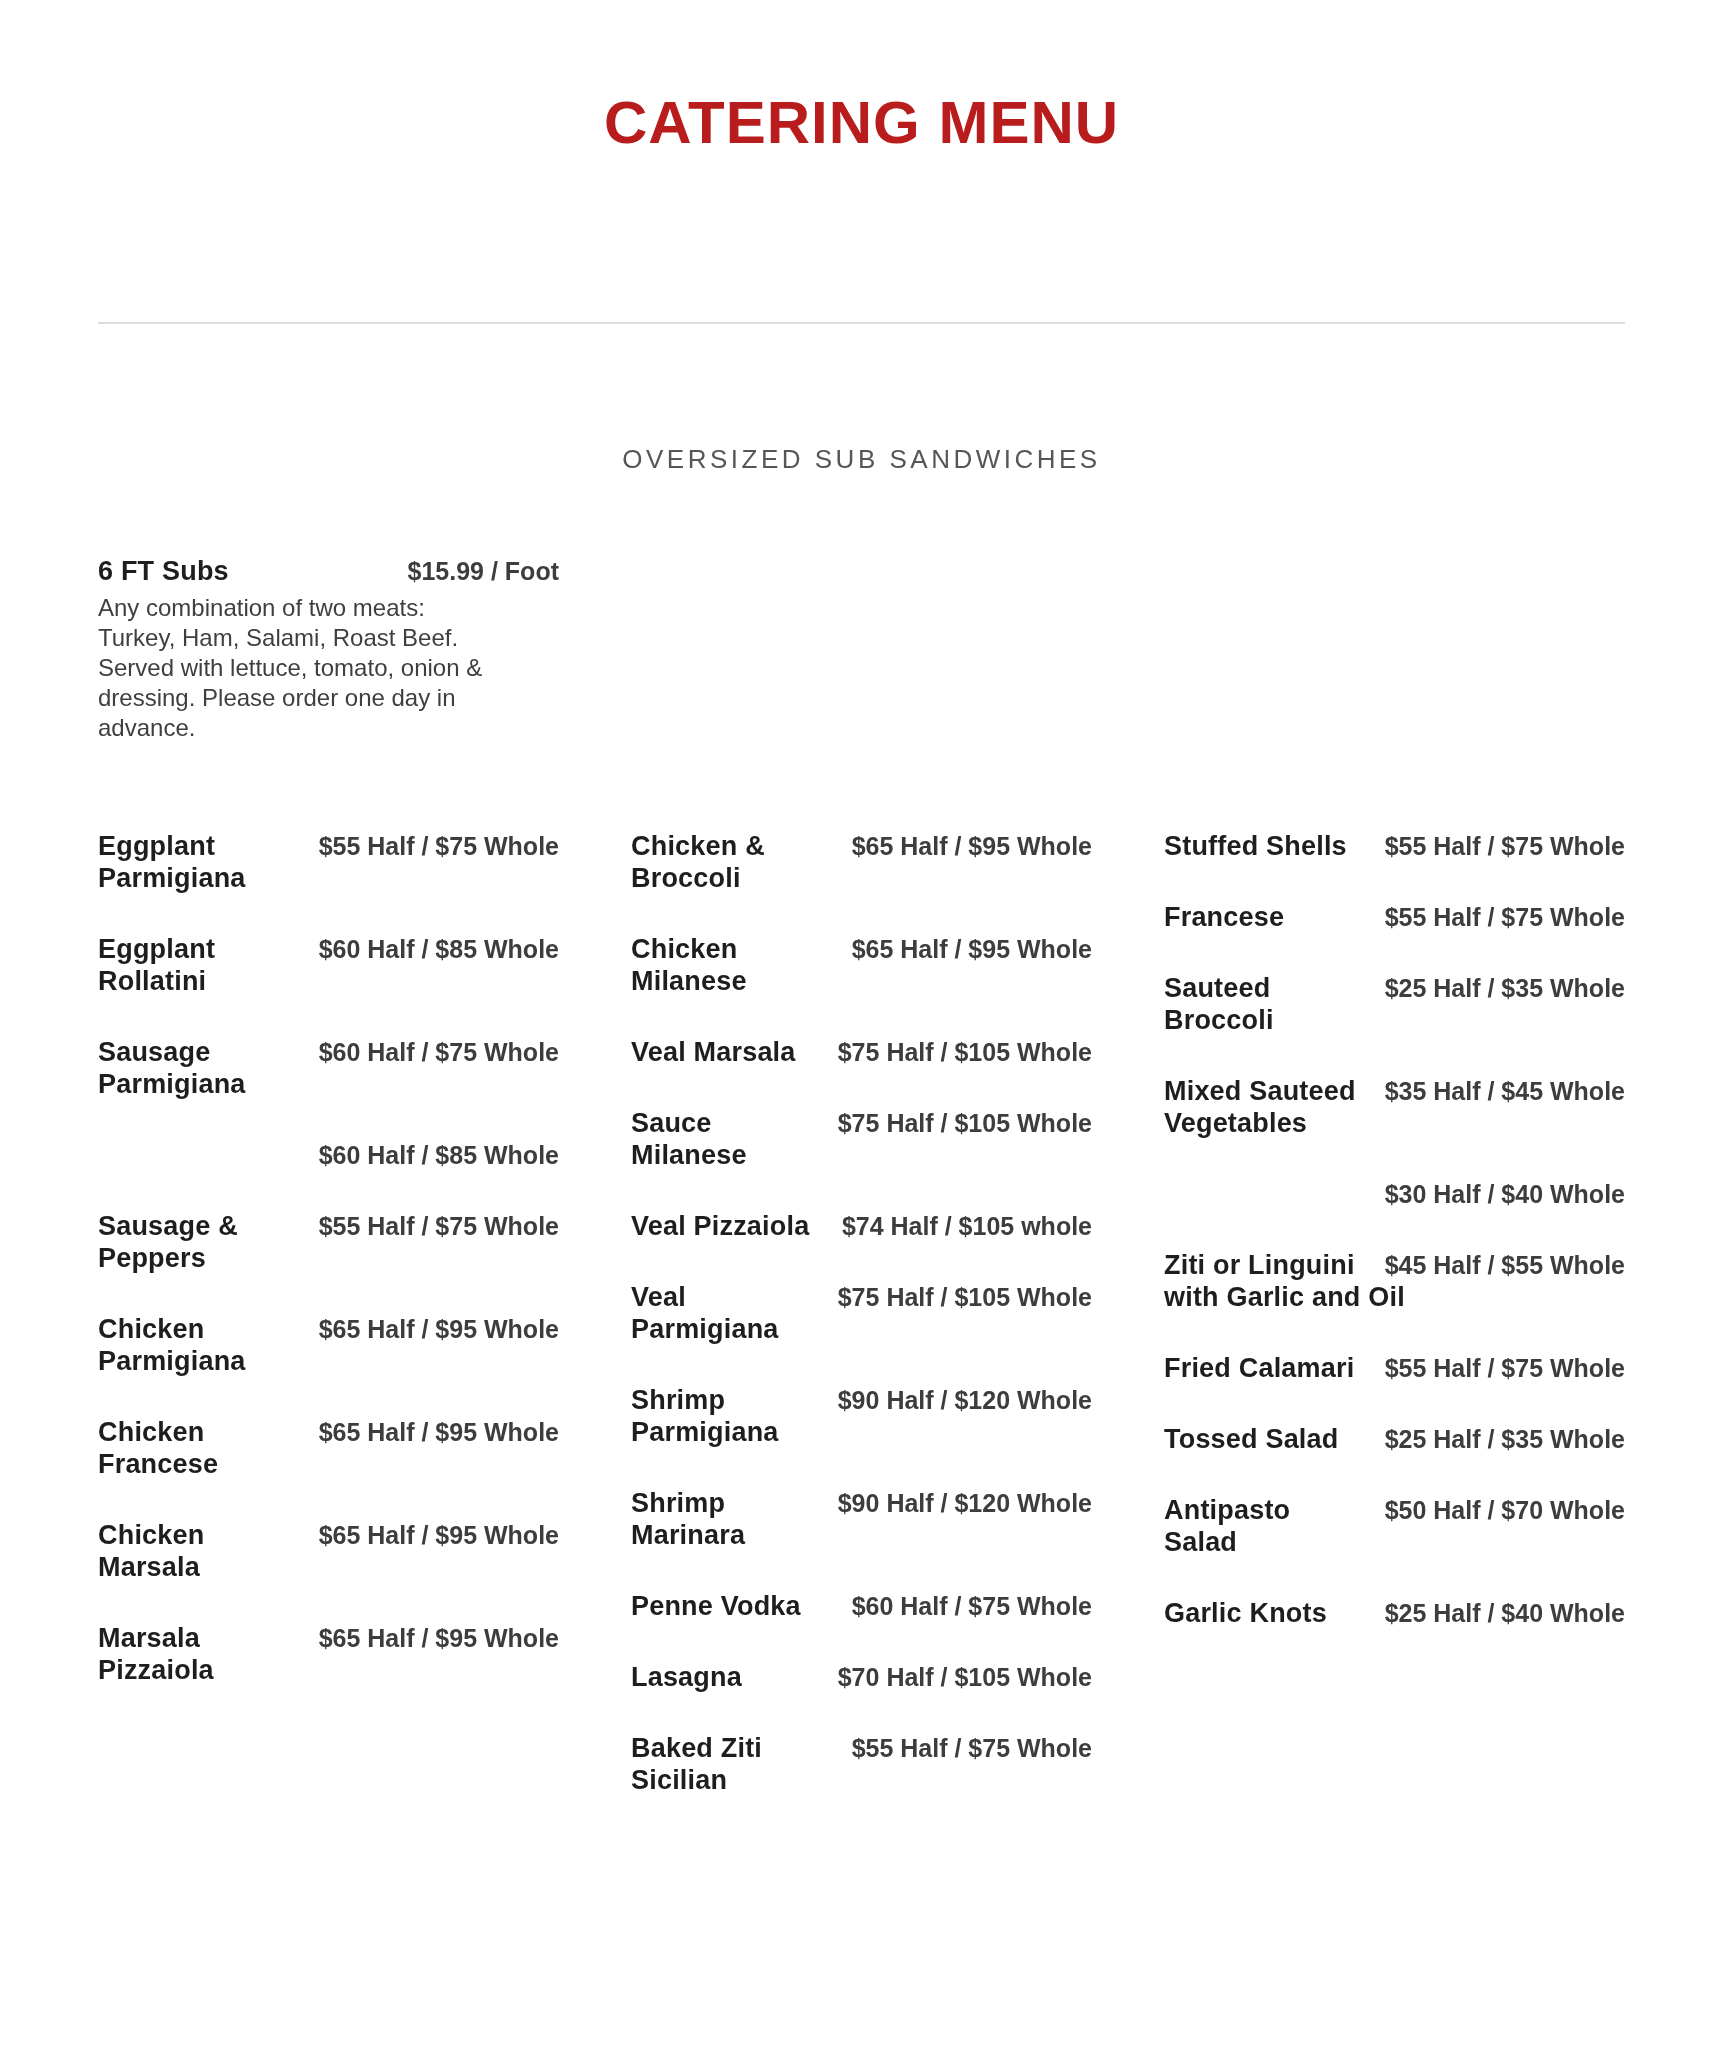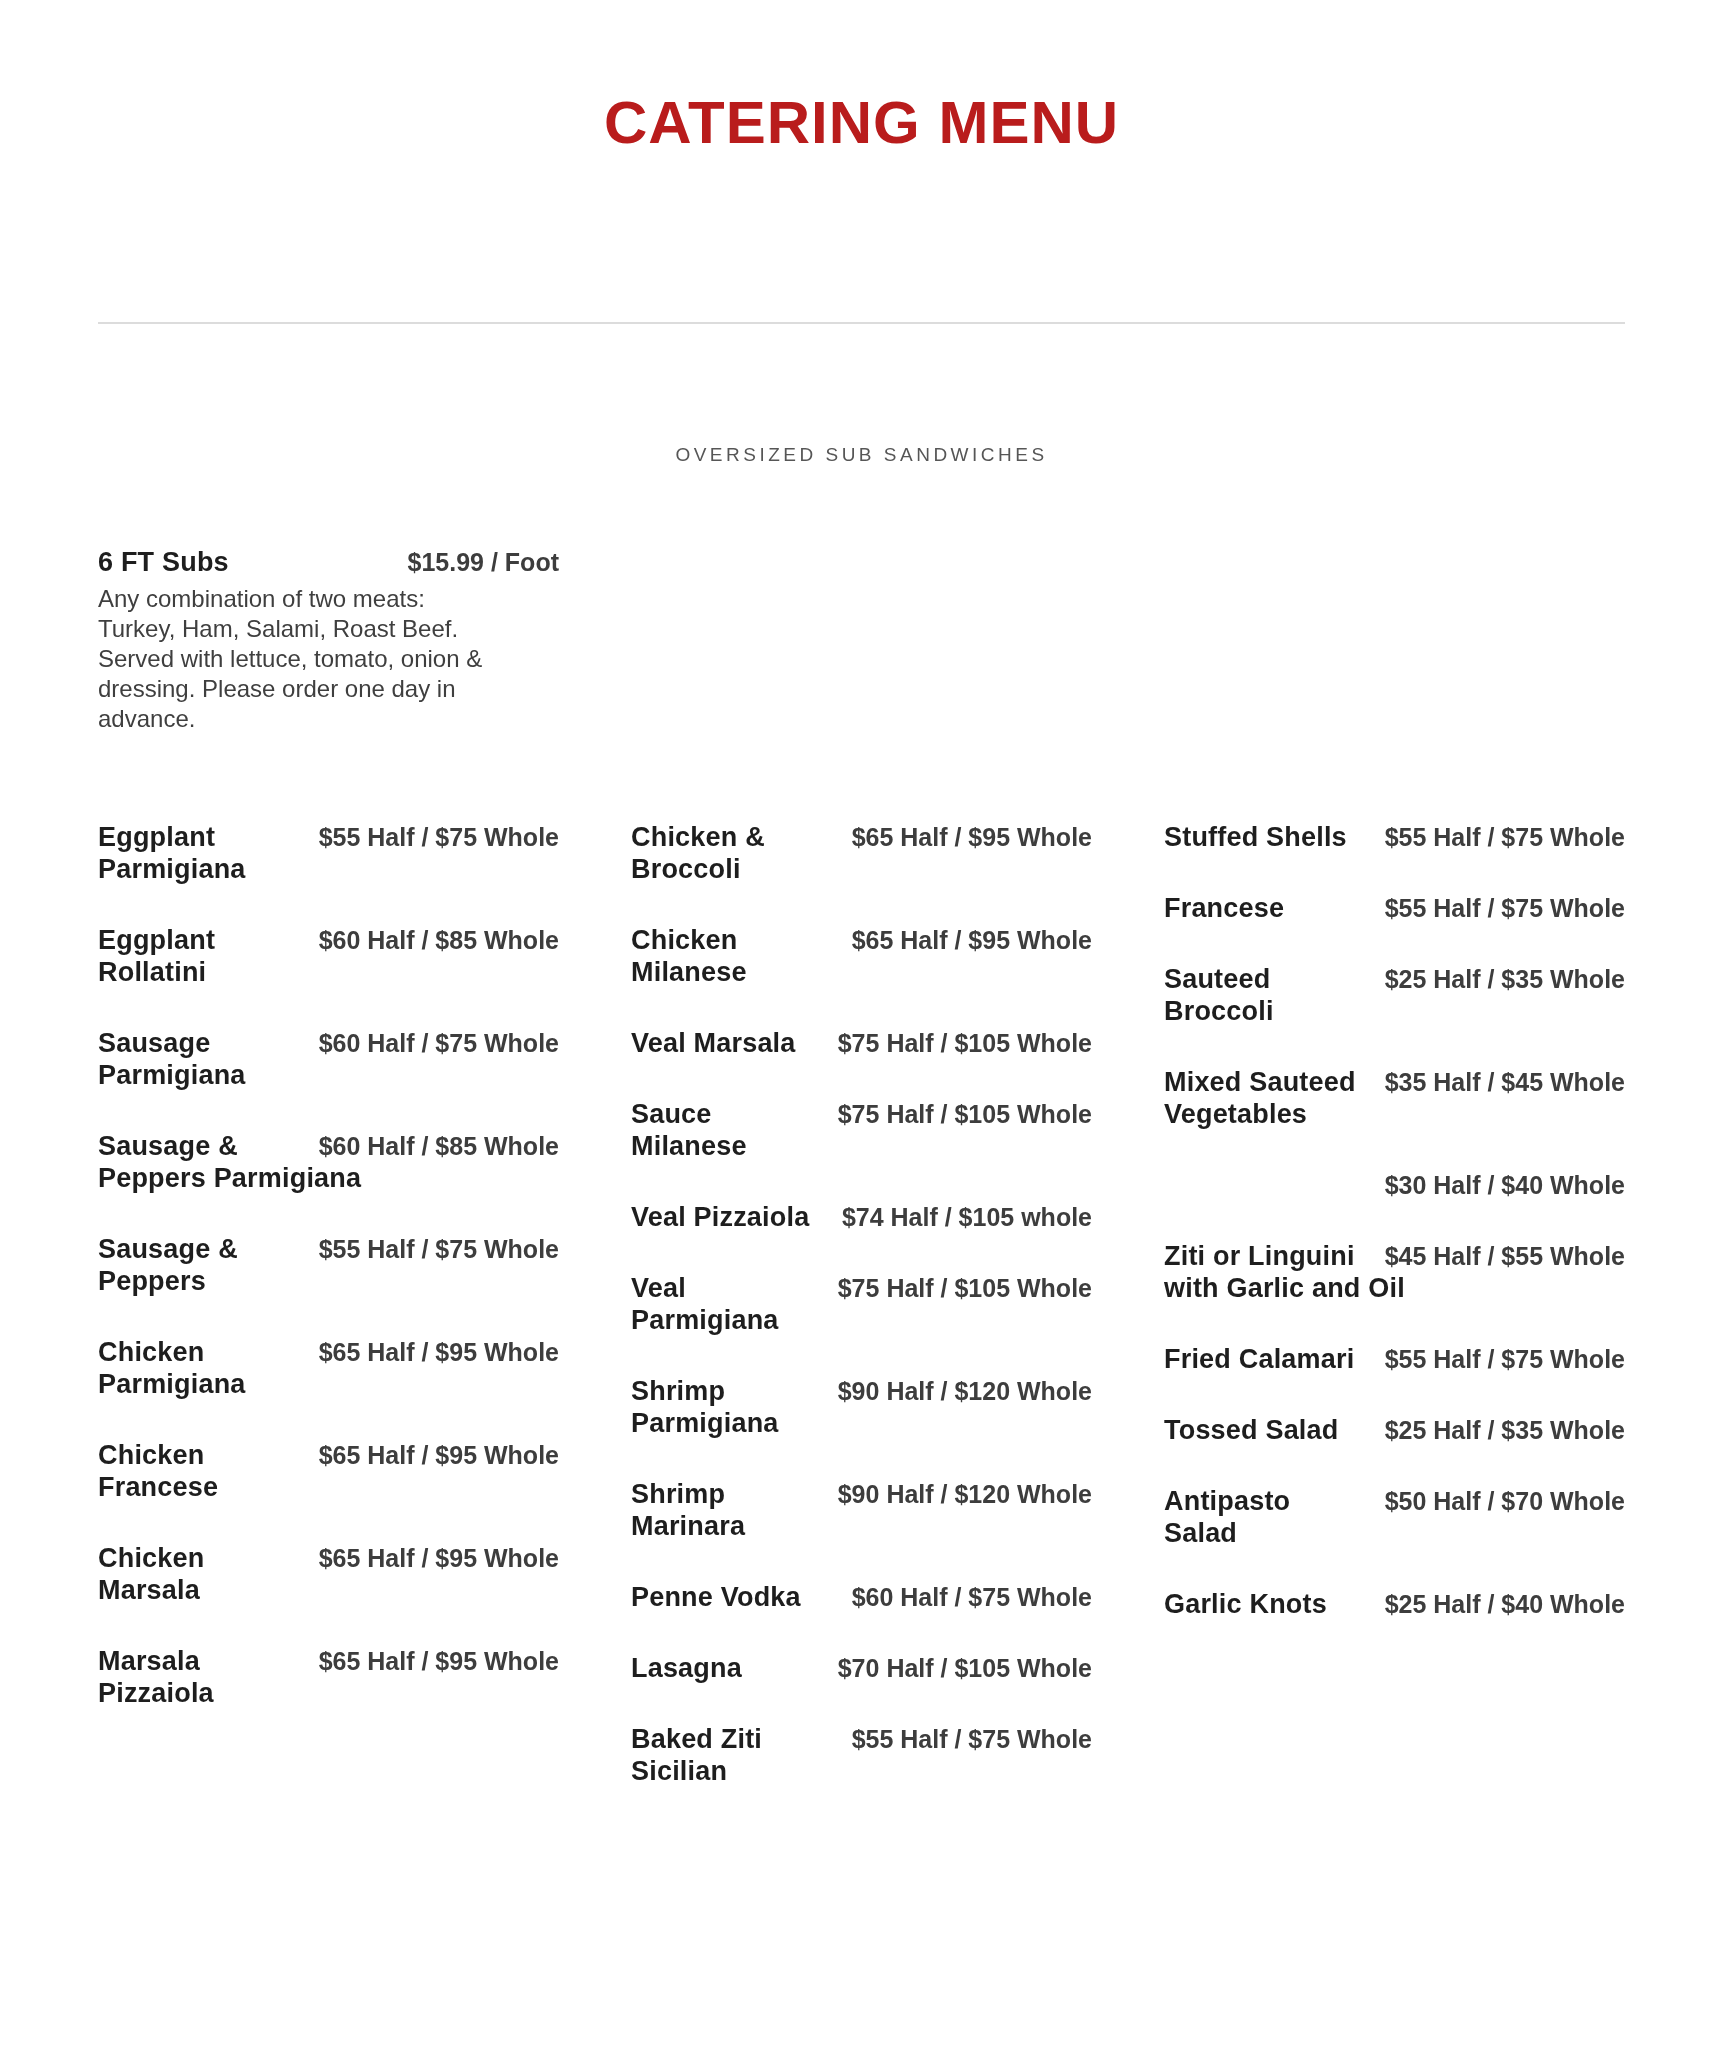--- a/index.html
+++ b/index.html
@@ -27,21 +27,21 @@
     color: #b91c1c;
   }
   .divider {
     border: none;
     border-top: 2px solid #dcdcdc;
     margin: 166px 0 0 0;
   }
   .section-header {
     margin: 0;
     text-align: center;
-    font-size: 19px;
+    font-size: 26px;
     font-weight: 400;
     letter-spacing: 3.5px;
     color: #565656;
   }
   .subs-header { margin-top: 120px; }
   .trays-header { margin-top: 156px; }
   .menu-grid {
     display: grid;
     grid-template-columns: repeat(3, 1fr);
     column-gap: 72px;
@@ -111,21 +111,20 @@
     <span class="item-name">Eggplant Rollatini</span>
   </div>
 
   <div class="menu-item">
     <span class="item-price">$60 Half / $75 Whole</span>
     <span class="item-name">Sausage Parmigiana</span>
   </div>
 
   <div class="menu-item">
     <span class="item-price">$60 Half / $85 Whole</span>
-    <span class="item-name">Sausage &amp; Peppers Parmigiana</span>
   </div>
 
   <div class="menu-item">
     <span class="item-price">$55 Half / $75 Whole</span>
     <span class="item-name">Sausage &amp; Peppers</span>
   </div>
 
   <div class="menu-item">
     <span class="item-price">$65 Half / $95 Whole</span>
     <span class="item-name">Chicken Parmigiana</span>

